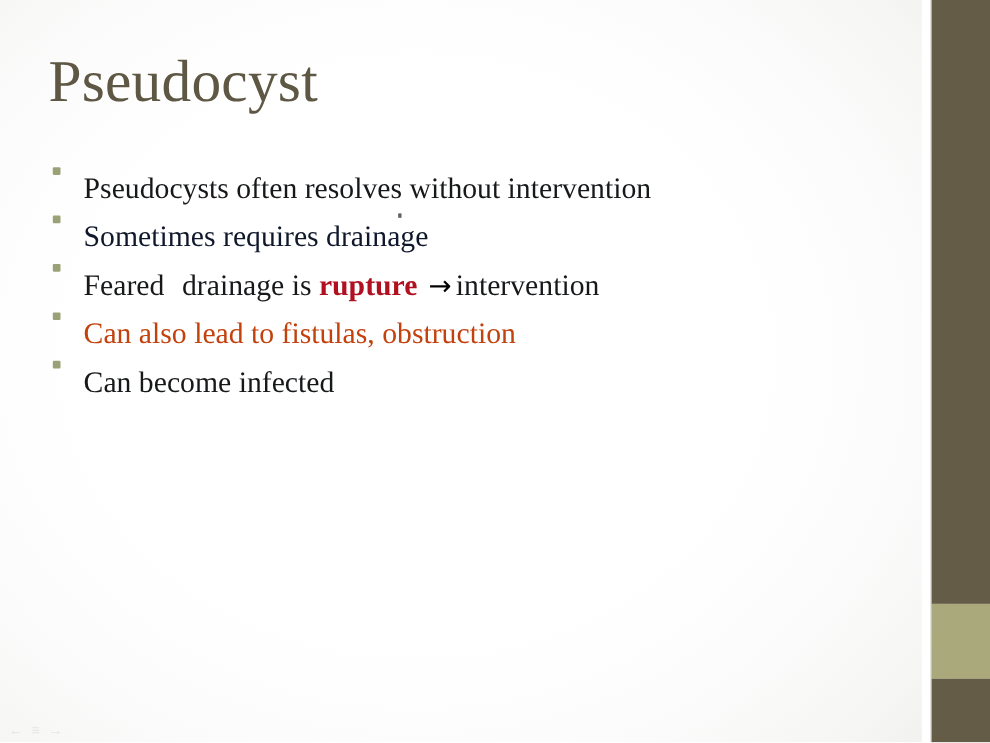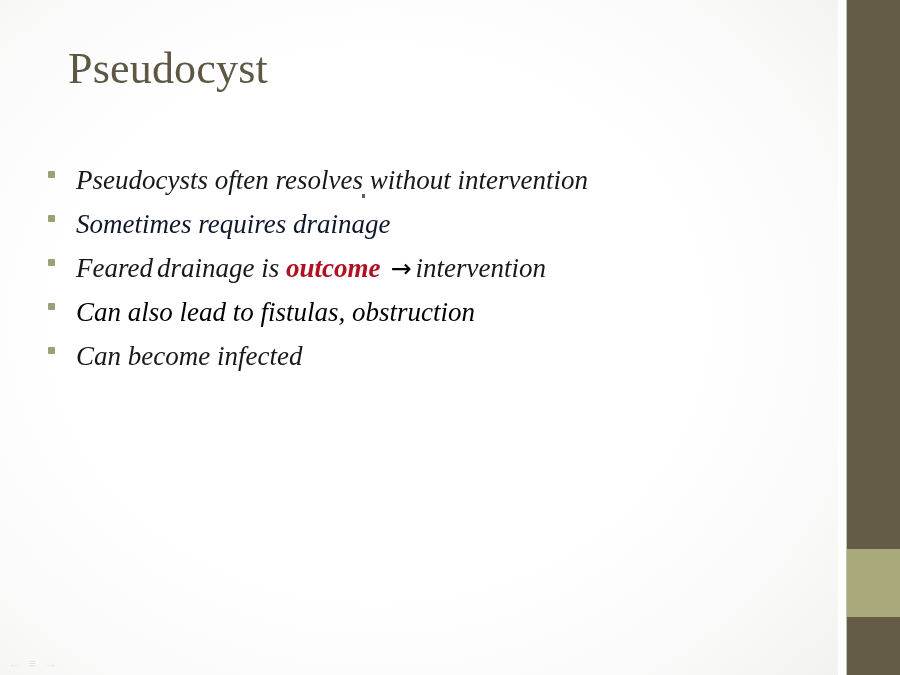--- a/index.html
+++ b/index.html
@@ -66,59 +66,57 @@
     width: 8px;
     height: 675px;
     background: #ffffff;
   }
 
   
   #title {
     position: absolute;
     left: 44px;
     top: 44px;
-    font-size: 44px;
+    font-size: 54px;
     line-height: 1.12;
     letter-spacing: .2px;
     color: #5d5744;
     white-space: nowrap;
-    margin-left: 24px;
   }
 
   
   #bullets {
     position: absolute;
     left: 48px;
     top: 158px;
     width: 760px;
   }
   .bullet-row {
     display: flex;
-    align-items: center;
+    align-items: flex-start;
     height: 44px;
-    font-style: italic;
   }
   .bullet-mark {
     flex: 0 0 auto;
     width: 7px;
     height: 7px;
     margin-right: 21px;
     background: #9aa177;
     border-radius: 1px;
     position: relative;
     top: -6px;
   }
   .bullet-text {
     flex: 1 1 auto;
     font-size: 27px;
     line-height: 1;
     color: #16181a;
     white-space: nowrap;
   }
-  .bullet-text .lead-gap { margin-right: 4px; }
+  .bullet-text .lead-gap { margin-right: 16px; }
   .emph-red {
     color: #b01020;
     font-weight: bold;
   }
   .arrow-glyph {
     font-family: "DejaVu Sans", sans-serif;
     font-size: 25px;
     color: #000000;
     padding: 0 4px 0 10px;
   }
@@ -172,26 +170,26 @@
       <span class="bullet-text" style="color: rgb(22, 24, 26);">Pseudocysts often resolves without intervention</span>
     </div>
 
     <div class="bullet-row">
       <span class="bullet-mark" style="background: rgb(154, 161, 119);"></span>
       <span class="bullet-text" style="color: #0f172a;">Sometimes requires drainage</span>
     </div>
 
     <div class="bullet-row">
       <span class="bullet-mark" style="background: rgb(154, 161, 119);"></span>
-      <span class="bullet-text" style="color: rgb(22, 24, 26);"><span class="lead-gap">Feared</span><span>drainage is </span><span class="emph-red" style="color: rgb(176, 16, 32);">outcome</span><span class="arrow-glyph">→</span><span>intervention</span></span>
-    </div>
-
-    <div class="bullet-row">
-      <span class="bullet-mark" style="background: rgb(154, 161, 119);"></span>
-      <span class="bullet-text" style="color: #000000;">Can also lead to fistulas, obstruction</span>
+      <span class="bullet-text" style="color: rgb(22, 24, 26);"><span class="lead-gap">Feared</span><span>drainage is </span><span class="emph-red" style="color: rgb(176, 16, 32);">rupture</span><span class="arrow-glyph">→</span><span>intervention</span></span>
+    </div>
+
+    <div class="bullet-row">
+      <span class="bullet-mark" style="background: rgb(154, 161, 119);"></span>
+      <span class="bullet-text" style="color: #c2410c;">Can also lead to fistulas, obstruction</span>
     </div>
 
     <div class="bullet-row">
       <span class="bullet-mark" style="background: rgb(154, 161, 119);"></span>
       <span class="bullet-text" style="color: rgb(22, 24, 26);">Can become infected</span>
     </div>
 
   </div>
 
   <div id="speck"></div>

